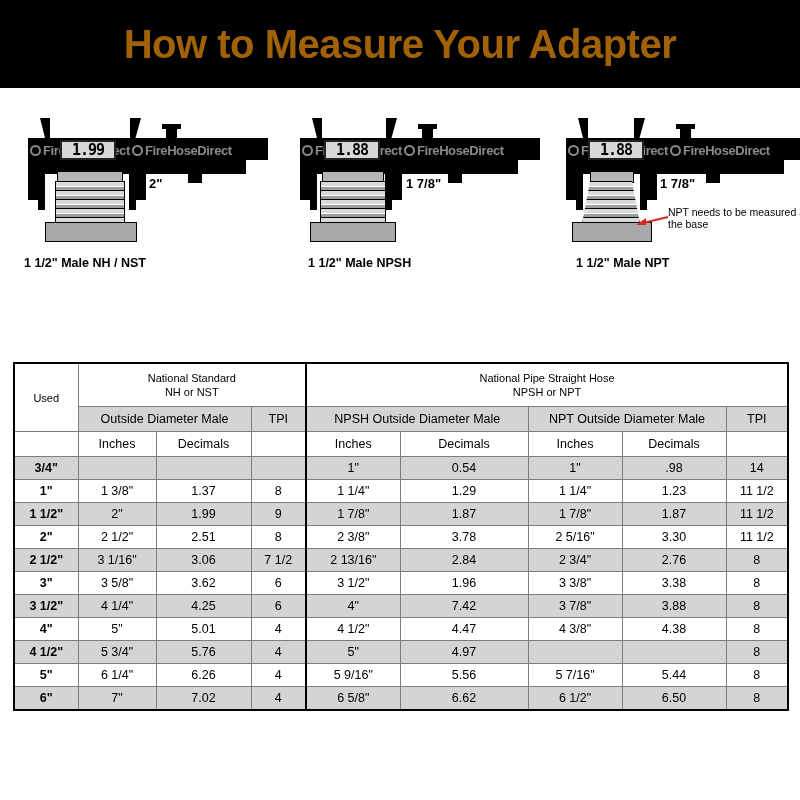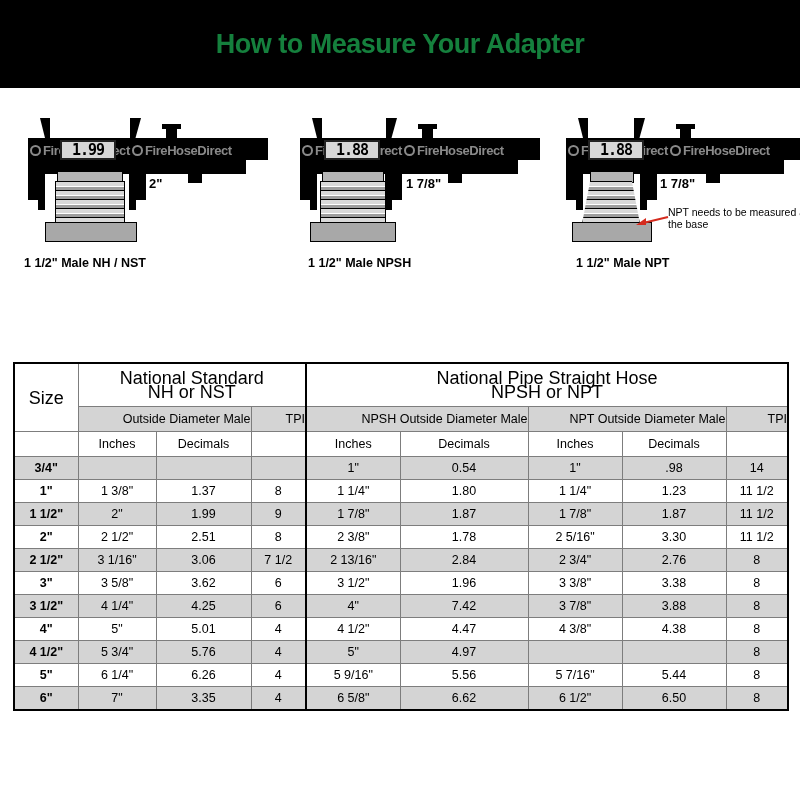--- a/index.html
+++ b/index.html
@@ -12,21 +12,21 @@
   }
 
   
   #title-band{
     position:absolute;left:0;top:0;width:800px;height:88px;
     background:#000;
   }
   #title-text{
     position:absolute;left:0;top:0;width:800px;height:88px;
     display:flex;align-items:center;justify-content:center;
-    color:#15803d;font-size:27px;font-weight:bold;letter-spacing:-0.5px;
+    color:#a16207;font-size:40px;font-weight:bold;letter-spacing:-0.5px;
     font-family:"Liberation Sans", sans-serif;
     white-space:nowrap;
   }
 
   
   #diagram-band{
     position:absolute;left:0;top:88px;width:800px;height:268px;
     background:#fff;overflow:hidden;
   }
 
@@ -164,26 +164,26 @@
     font-size:12.5px;color:#000;
   }
   table td,table th{
     border:1px solid #7d7d7d;text-align:center;padding:0;height:22px;
     font-weight:normal;vertical-align:middle;
   }
   .thick-l{border-left:2.5px solid #000 !important;}
   .thick-r{border-right:2.5px solid #000 !important;}
   .thick-t{border-top:2.5px solid #000 !important;}
   .thick-b{border-bottom:2.5px solid #000 !important;}
-  .hdr-grey{background:#d4d4d4;text-align:right;}
+  .hdr-grey{background:#d4d4d4;}
   .hdr-white{background:#ffffff;}
   .row-grey td{background:#d4d4d4;}
   .row-white td{background:#ffffff;}
   .sizecell{font-weight:bold;}
-  .grp-hdr{font-size:18px;line-height:14px;height:42px;}
+  .grp-hdr{font-size:11px;line-height:14px;height:42px;}
   .sub-hdr{height:24px;}
   .unit-hdr{height:24px;background:#fff;}
 </style>
 </head>
 <body>
 
 <div id="title-band">
   <div id="title-text">How to Measure Your Adapter</div>
 </div>
 
@@ -298,21 +298,21 @@
         <col style="width:95px">
         <col style="width:55px">
       <col style="width:94px">
         <col style="width:128px">
         <col style="width:94px">
         <col style="width:104px">
         <col style="width:62px">
     </colgroup>
     <thead>
       <tr>
-        <th class="grp-hdr hdr-white thick-l thick-t" rowspan="2">Size</th>
+        <th class="grp-hdr hdr-white thick-l thick-t" rowspan="2">Used</th>
         <th class="grp-hdr hdr-white thick-t" colspan="3">
           <div>National Standard</div>
           <div>NH or NST</div>
         </th>
         <th class="grp-hdr hdr-white thick-l thick-t thick-r" colspan="5">
           <div>National Pipe Straight Hose</div>
           <div>NPSH or NPT</div>
         </th>
       </tr>
       <tr>
@@ -345,21 +345,21 @@
           <td>1"</td>
           <td>.98</td>
           <td class="thick-r">14</td>
         </tr>
         <tr class="row-white">
           <td class="sizecell thick-l">1"</td>
           <td>1 3/8"</td>
           <td>1.37</td>
           <td>8</td>
           <td class="thick-l">1 1/4"</td>
-          <td>1.80</td>
+          <td>1.29</td>
           <td>1 1/4"</td>
           <td>1.23</td>
           <td class="thick-r">11 1/2</td>
         </tr>
         <tr class="row-grey">
           <td class="sizecell thick-l">1 1/2"</td>
           <td>2"</td>
           <td>1.99</td>
           <td>9</td>
           <td class="thick-l">1 7/8"</td>
@@ -367,21 +367,21 @@
           <td>1 7/8"</td>
           <td>1.87</td>
           <td class="thick-r">11 1/2</td>
         </tr>
         <tr class="row-white">
           <td class="sizecell thick-l">2"</td>
           <td>2 1/2"</td>
           <td>2.51</td>
           <td>8</td>
           <td class="thick-l">2 3/8"</td>
-          <td>1.78</td>
+          <td>3.78</td>
           <td>2 5/16"</td>
           <td>3.30</td>
           <td class="thick-r">11 1/2</td>
         </tr>
         <tr class="row-grey">
           <td class="sizecell thick-l">2 1/2"</td>
           <td>3 1/16"</td>
           <td>3.06</td>
           <td>7 1/2</td>
           <td class="thick-l">2 13/16"</td>
@@ -441,21 +441,21 @@
           <td>4</td>
           <td class="thick-l">5 9/16"</td>
           <td>5.56</td>
           <td>5 7/16"</td>
           <td>5.44</td>
           <td class="thick-r">8</td>
         </tr>
         <tr class="row-grey">
           <td class="sizecell thick-l thick-b">6"</td>
           <td class="thick-b">7"</td>
-          <td class="thick-b">3.35</td>
+          <td class="thick-b">7.02</td>
           <td class="thick-b">4</td>
           <td class="thick-l thick-b">6 5/8"</td>
           <td class="thick-b">6.62</td>
           <td class="thick-b">6 1/2"</td>
           <td class="thick-b">6.50</td>
           <td class="thick-r thick-b">8</td>
         </tr>
       </tbody>
   </table>
 </div>

